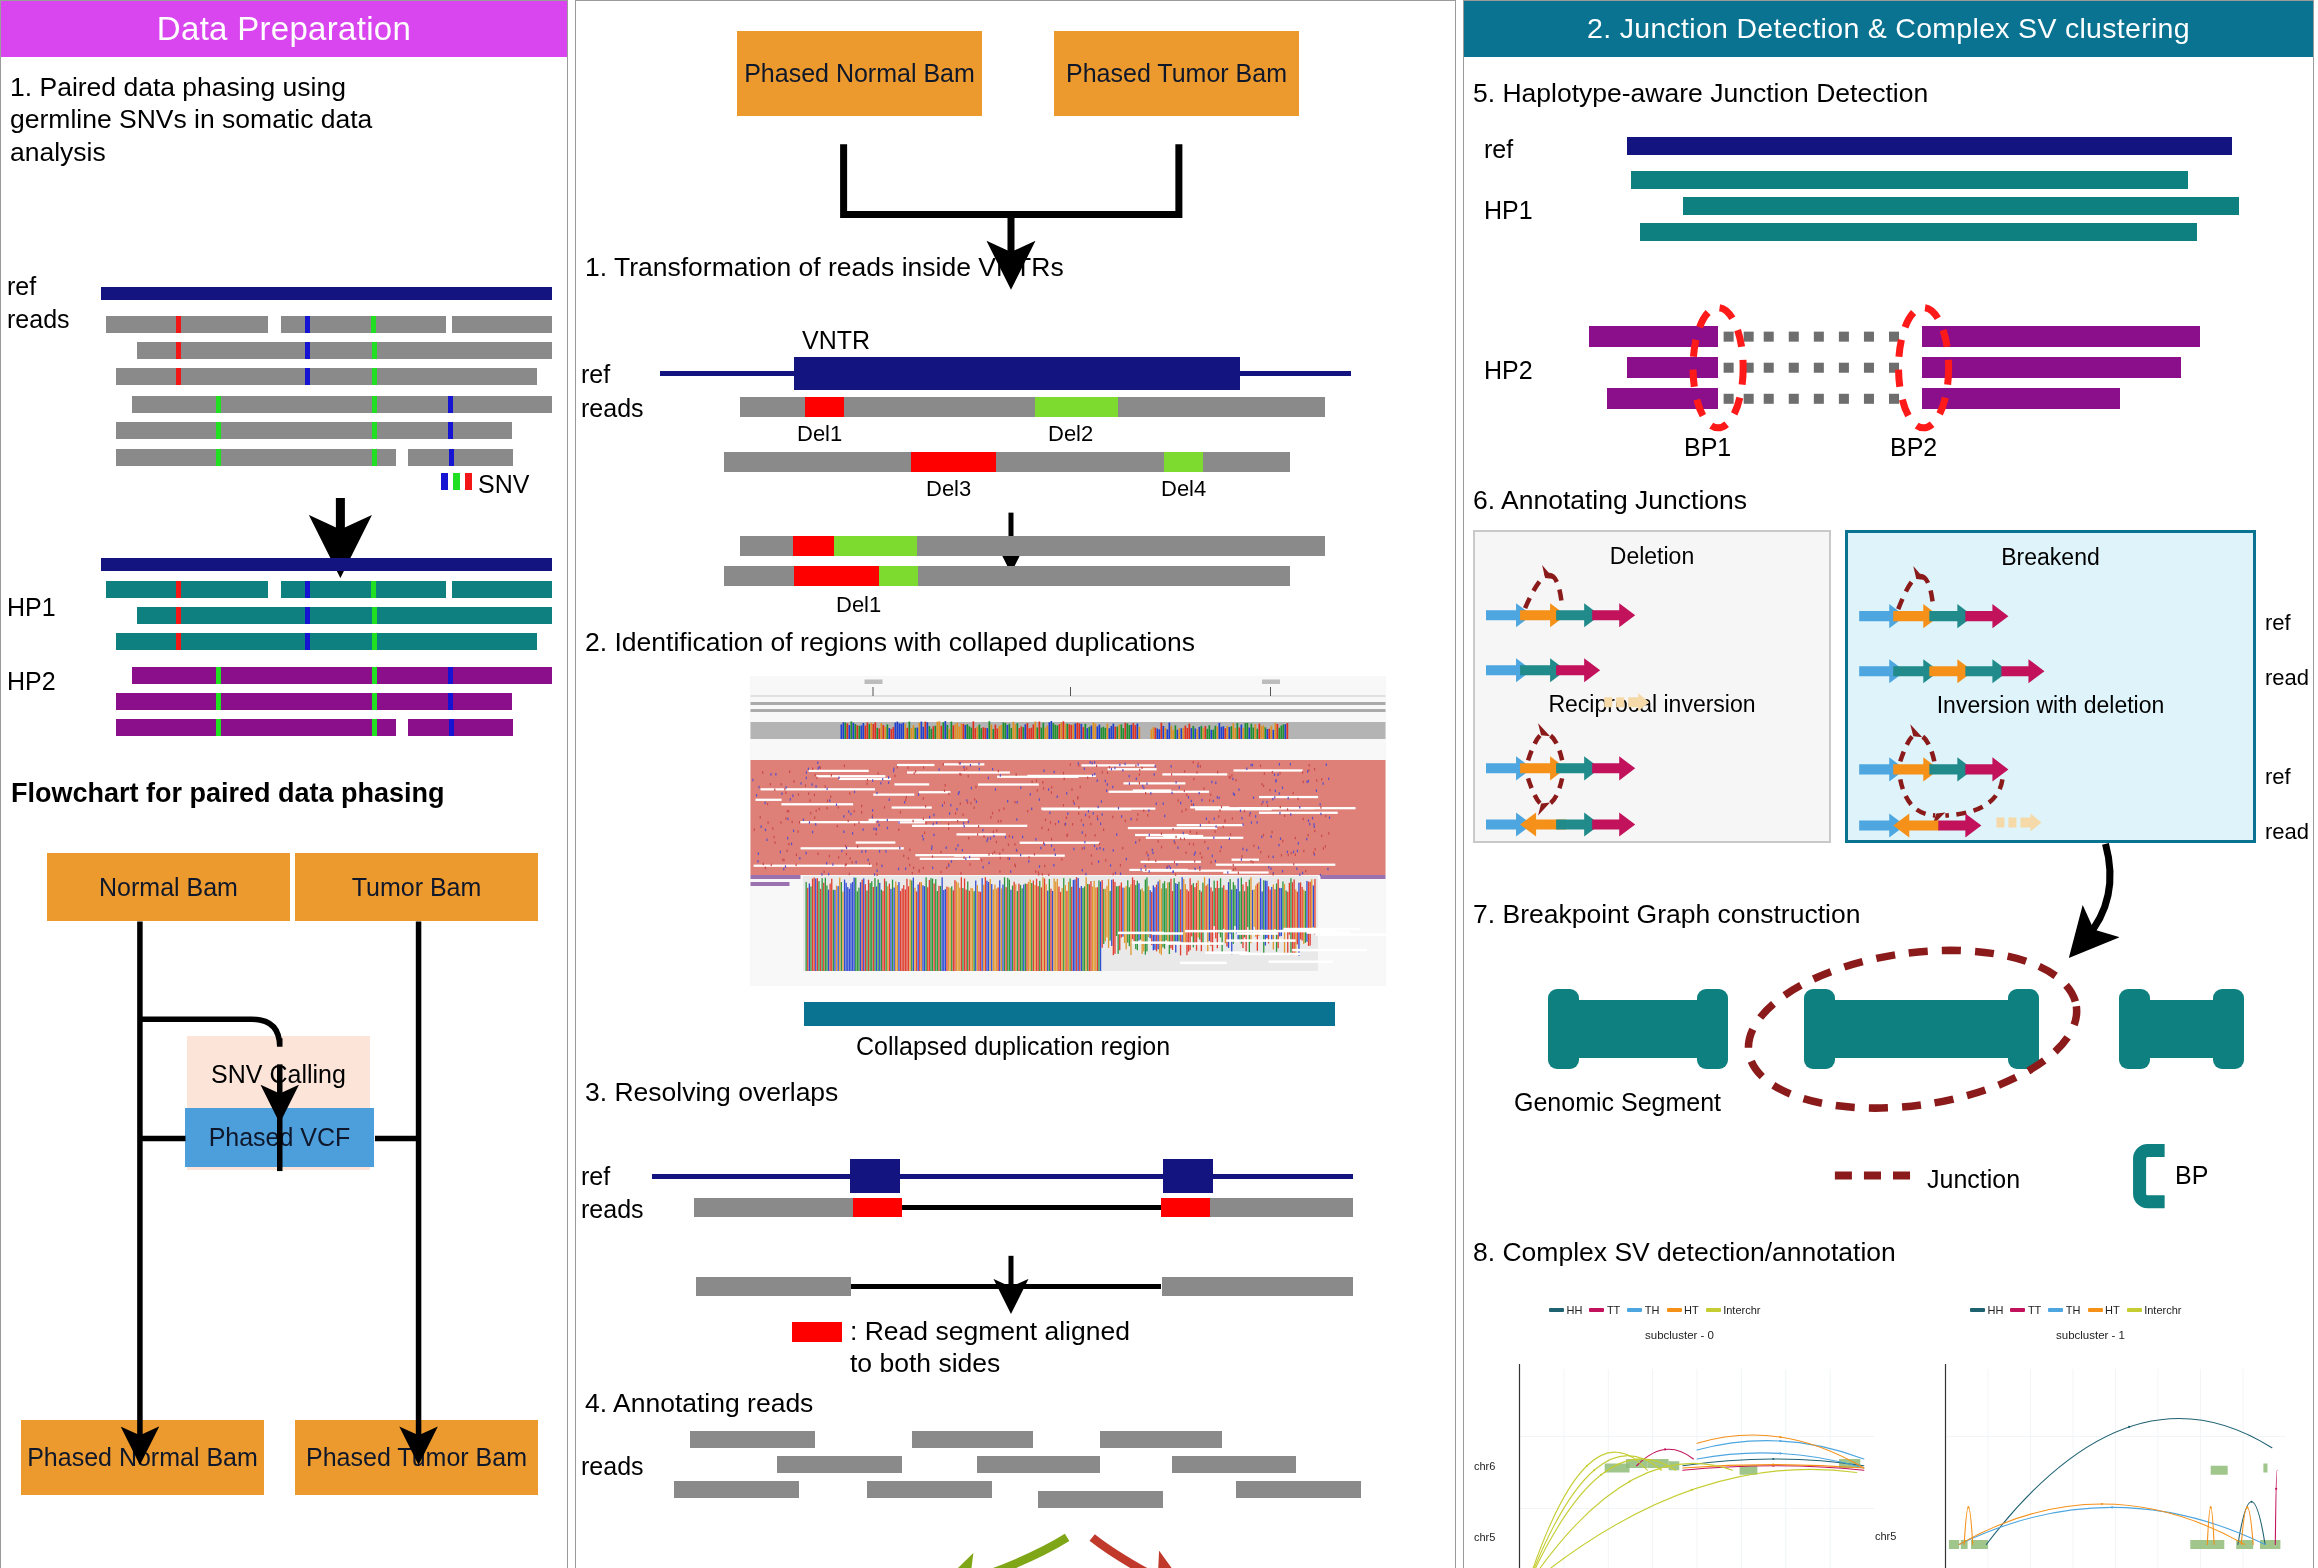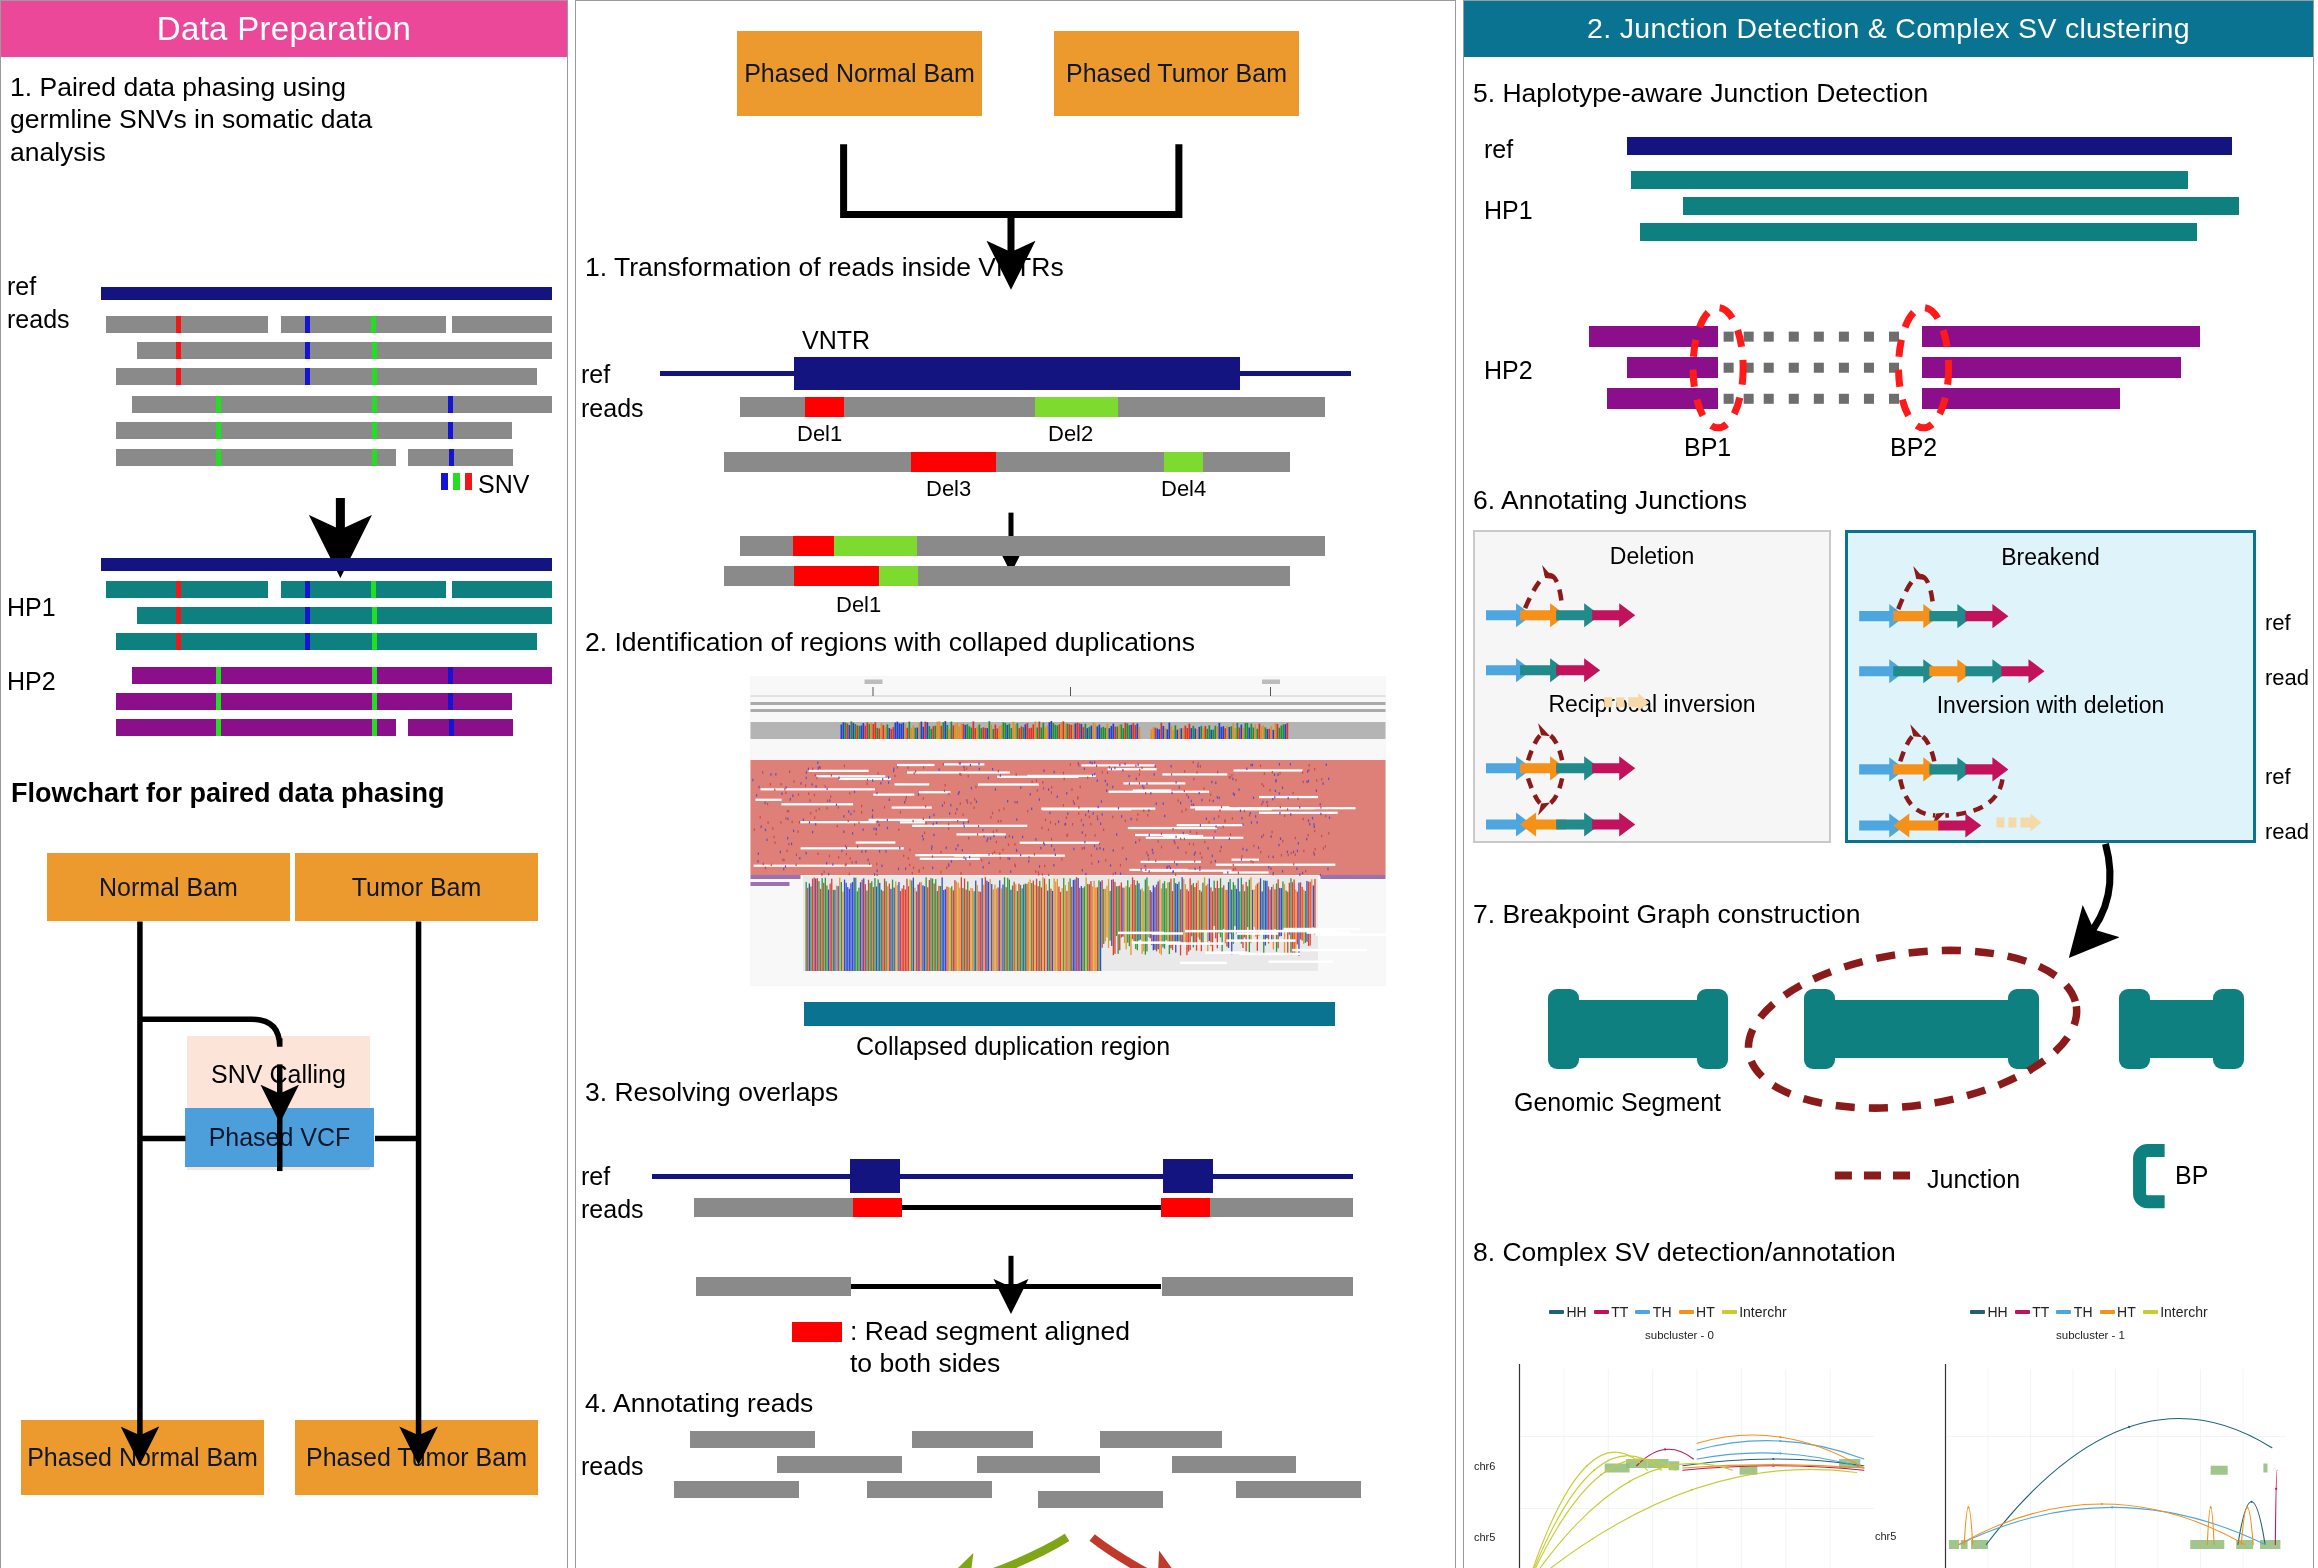--- a/index.html
+++ b/index.html
@@ -11,21 +11,21 @@
   }
   .board { position:relative; width:2319px; height:1569px; display:flex; gap:7px; padding:0; }
 
   .panel { position:relative; background:#fff; border:1.5px solid #9b9b9b; display:flex; flex-direction:column; }
   .panel.p1 { width:568px; }
   .panel.p2 { width:881px; }
   .panel.p3 { width:851px; }
 
   .panel-header { width:100%; color:#fff; text-align:center;
       font-size:33px; line-height:55px; height:56px; font-weight:400; letter-spacing:0.3px; }
-  .hdr-orange { background:#ec4899; }
+  .hdr-orange { background:#d946ef; }
   .hdr-teal   { background:#0A7391; }
   .panel.p3 .panel-header { font-size:28.5px; }
 
   .panel-body { position:relative; flex:1; }
 
   .step-title { position:absolute; font-size:26.5px; color:#000; line-height:1.22; white-space:pre-line; }
   .lbl { position:absolute; font-size:25px; color:#000; }
   .lbl-sm { position:absolute; font-size:22px; color:#000; }
   .ital { font-weight:bold; }
 
@@ -56,21 +56,21 @@
   .minread { position:absolute; background:#8a8a8a; height:17px; }
 
   .annbox { position:absolute; }
   .ann-grey { background:#F6F6F6; border:2.5px solid #C9C9C9; }
   .ann-cyan { background:#DEF4FA; border:3px solid #0A7391; }
   .ann-title { position:absolute; width:100%; text-align:center; font-size:23px; }
 
   .gseg { position:absolute; }
   .chart { position:absolute; background:#fff; }
   .ctitle { position:absolute; width:100%; text-align:center; font-size:11.5px; color:#222; }
-  .lgd { position:absolute; display:flex; gap:7px; align-items:center; font-size:14px; color:#222; }
+  .lgd { position:absolute; display:flex; gap:7px; align-items:center; font-size:11px; color:#222; }
   .lgd .it { display:flex; align-items:center; gap:2.5px; }
   .lgd .sw { width:15px; height:3.5px; border-radius:1px; display:inline-block; }
   .ytick { position:absolute; font-size:11px; color:#222; text-align:left; }
 </style>
 </head>
 <body>
 
 <div class="board">
 
   <div class="panel p1">

